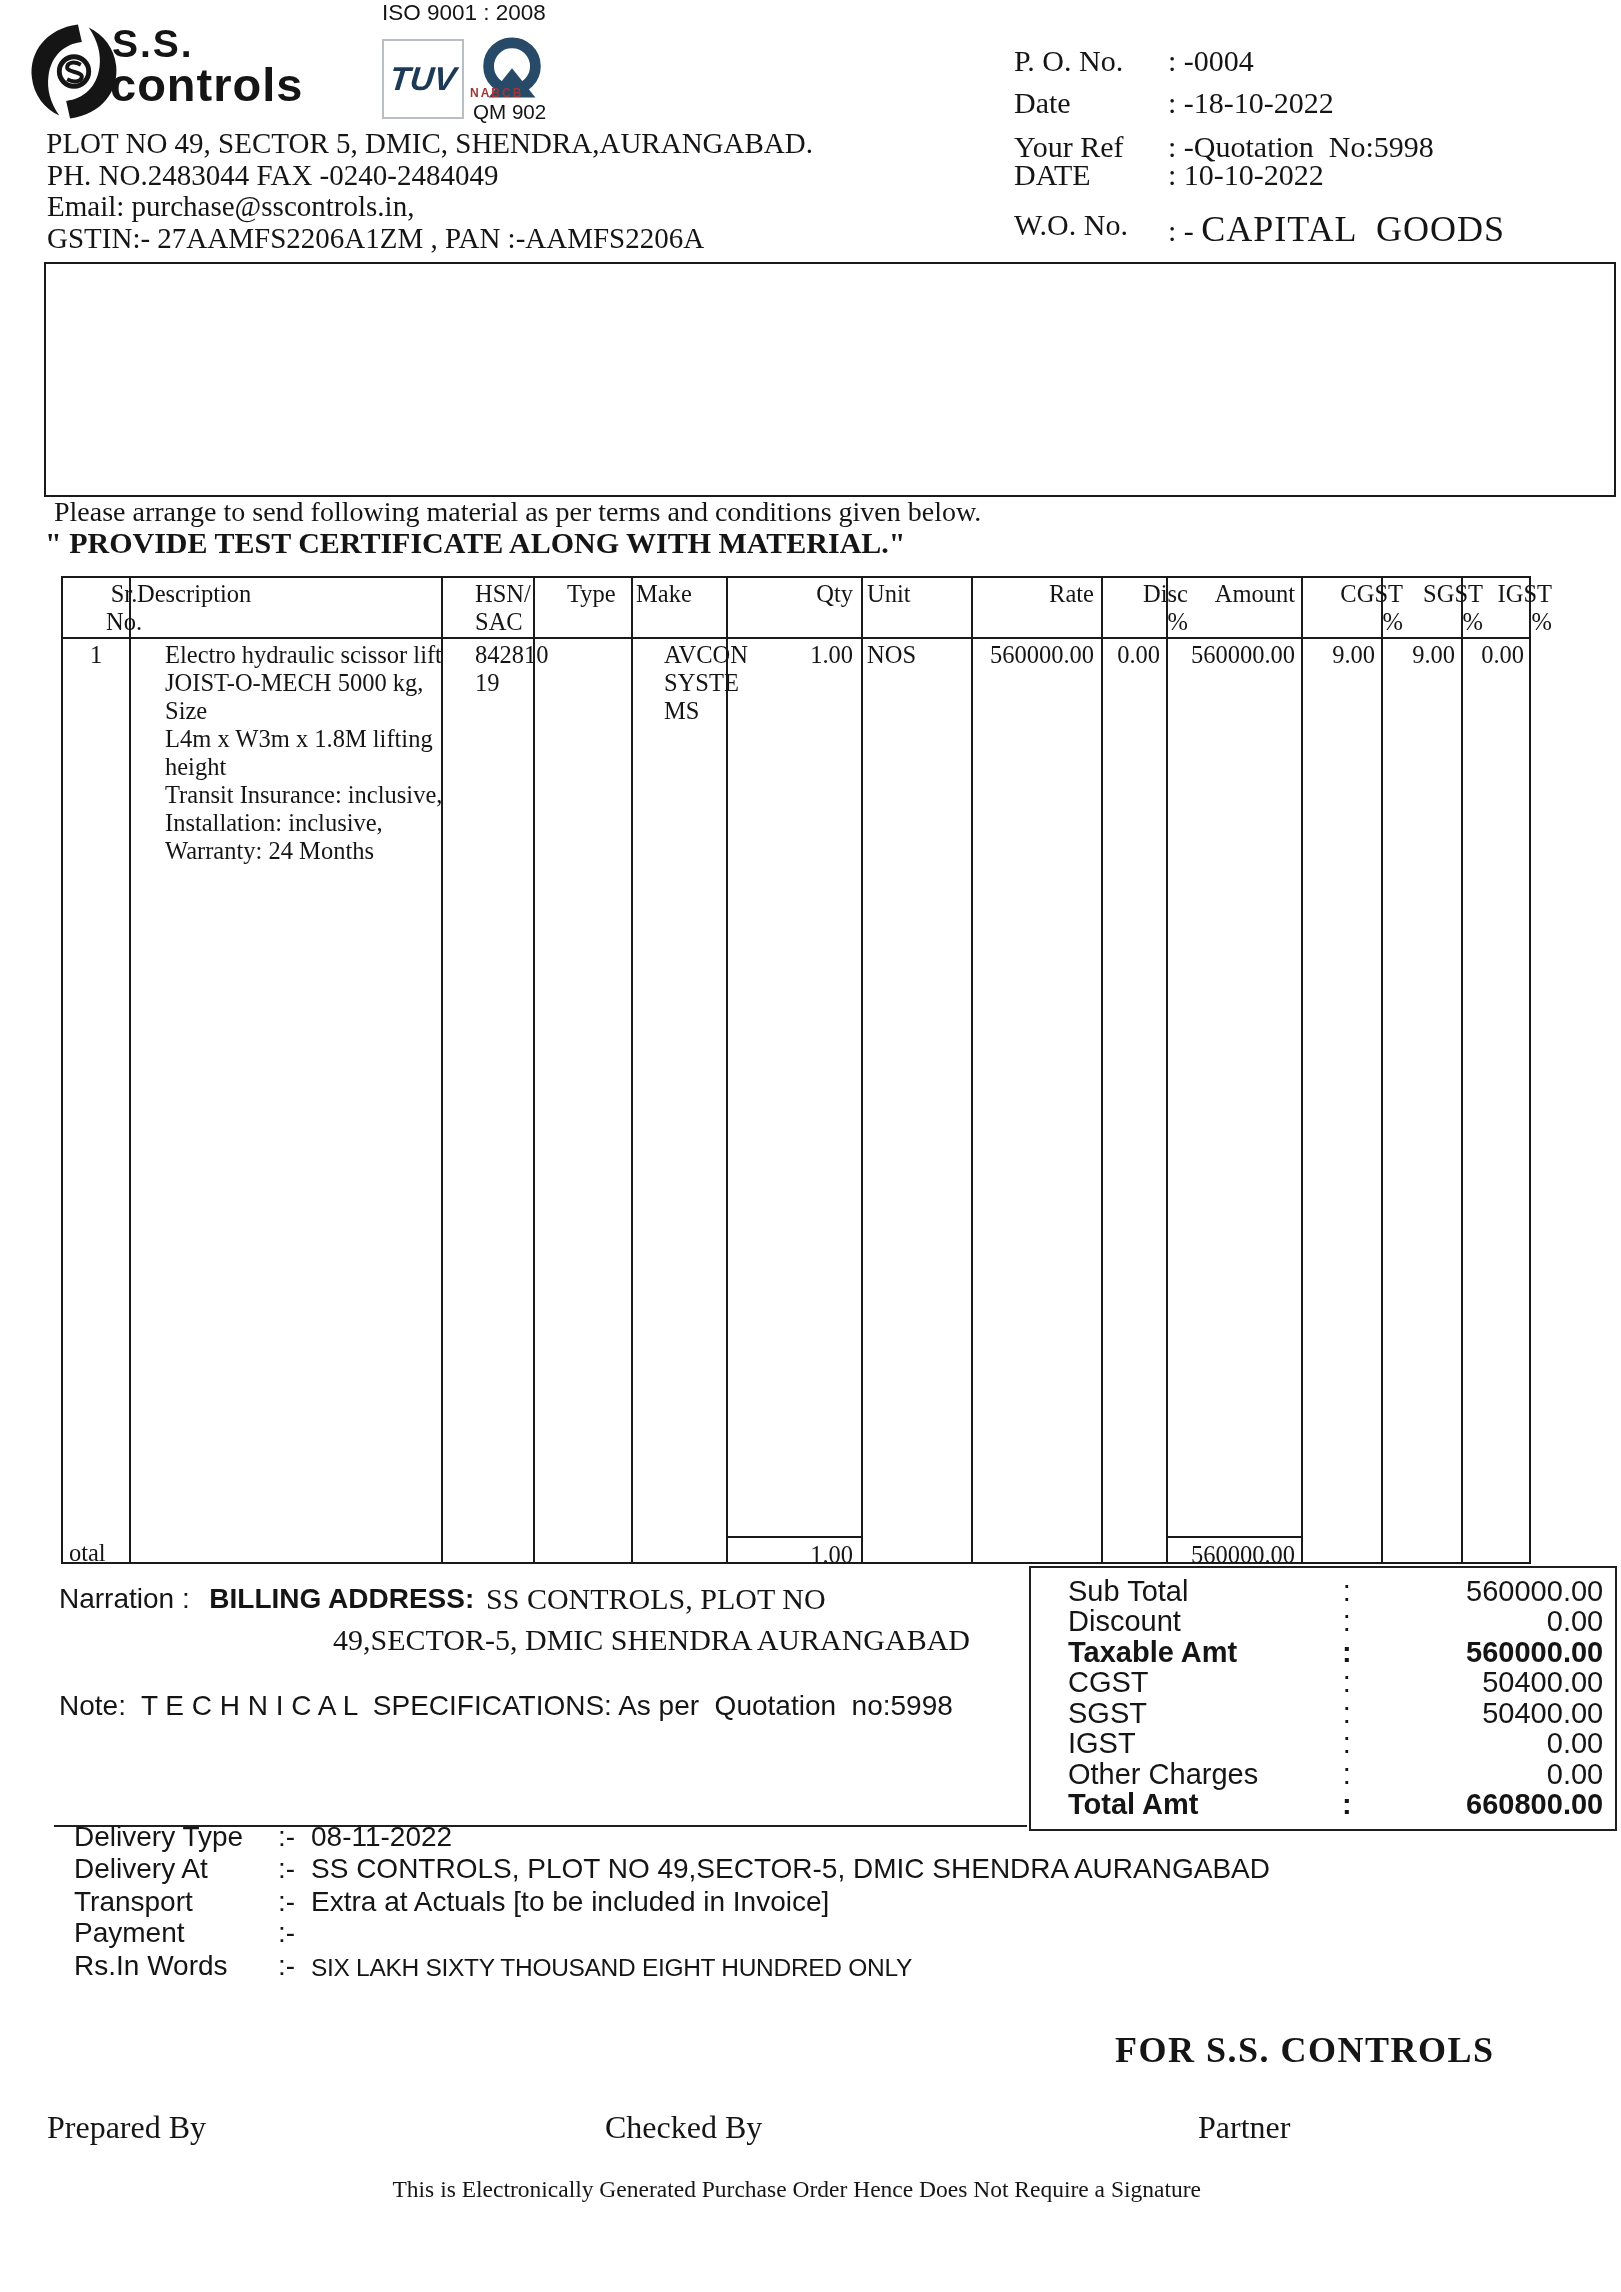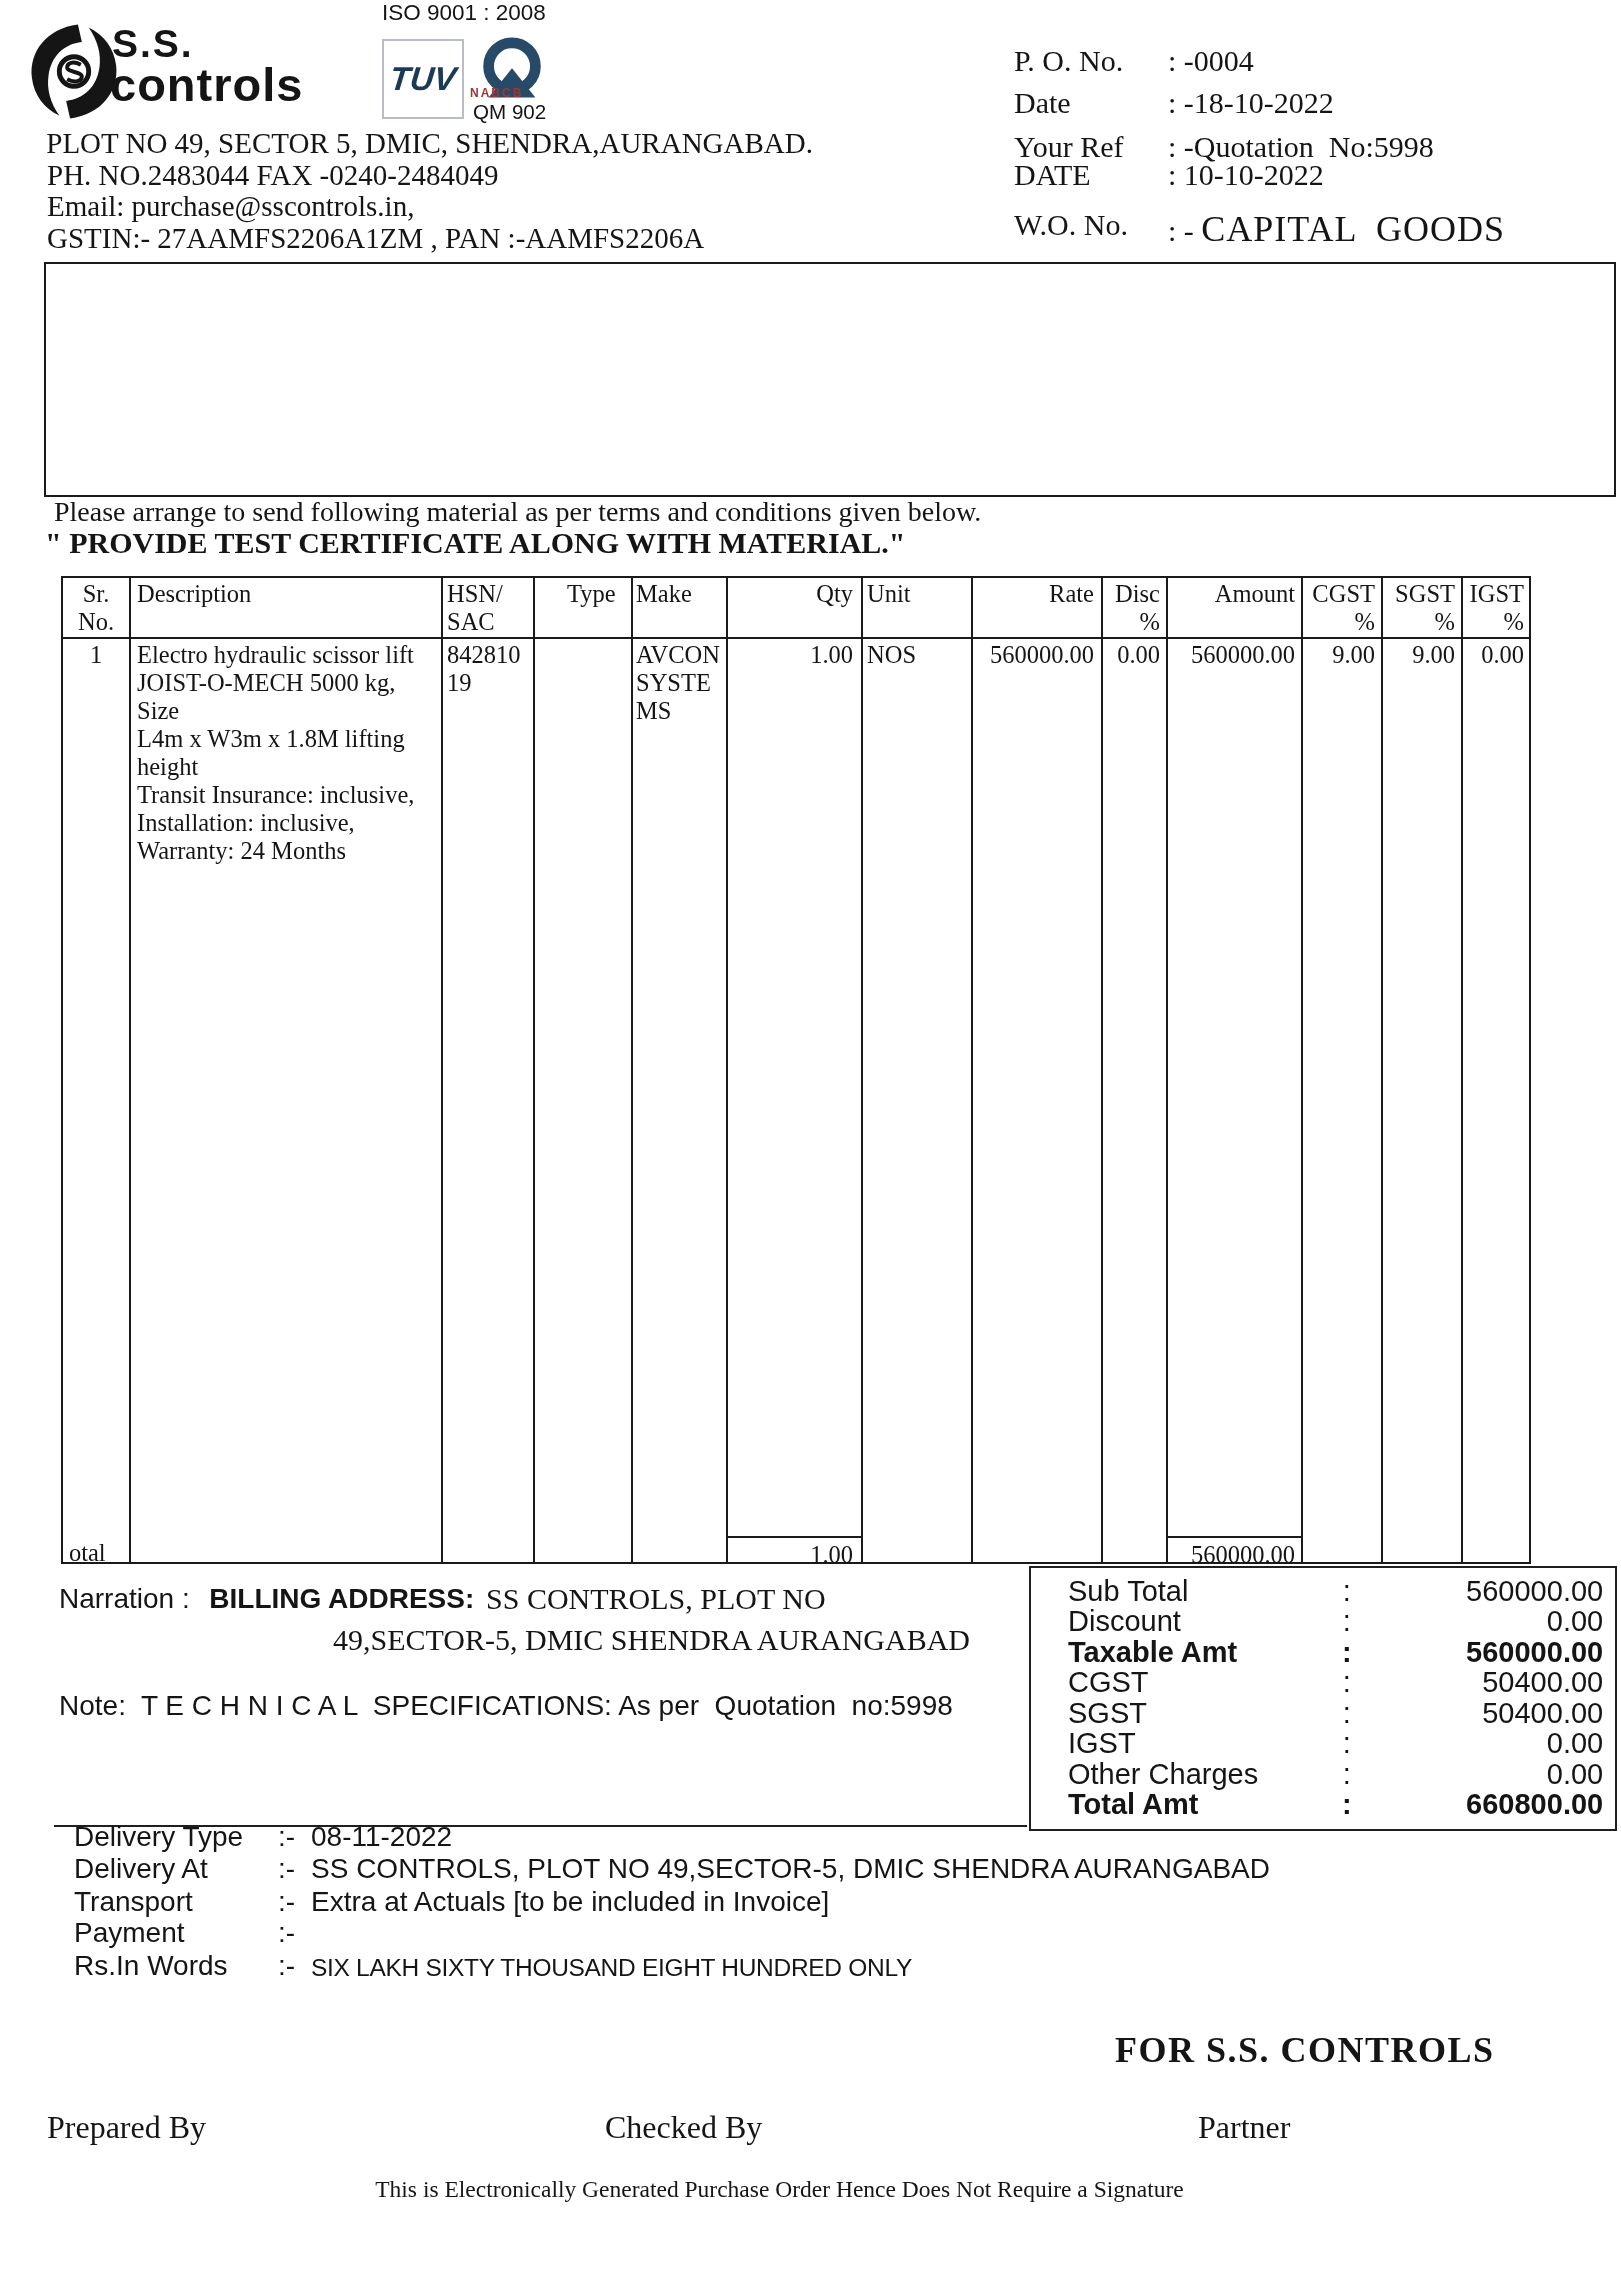--- a/index.html
+++ b/index.html
@@ -1,21 +1,21 @@
 <!DOCTYPE html>
 <html><head>
 <meta charset="utf-8">
 <style>
   html,body{margin:0;padding:0;background:#e8e8e8;}
   .page{position:relative;width:1621px;height:2293px;background:#ffffff;color:#151515;
         font-family:"Liberation Serif", serif;overflow:hidden;}
   .abs{position:absolute;}
   .serif{font-family:"Liberation Serif", serif;}
   .sans{font-family:"Liberation Sans", sans-serif;}
-  .pre{white-space:pre-line;}
+  .pre{white-space:pre-line;padding-left:28px;}
   .prewrap{white-space:pre;}
   .right{text-align:right;}
   .center{text-align:center;}
   .b{font-weight:bold;}
 
   
   .iso-text{left:382px;top:0px;font-size:22.5px;}
   .logo-swirl{left:24.5px;top:19.6px;}
   .logo-ss{left:112px;top:21.6px;font-size:39px;font-weight:900;letter-spacing:2px;}
   .logo-controls{left:110px;top:59px;font-size:47px;font-weight:900;letter-spacing:1px;line-height:51px;}
@@ -66,21 +66,21 @@
   .terms-hr{left:54px;top:1825px;width:973px;height:2px;background:#1f1f1f;}
   .terms-row{left:74px;display:flex;font-family:"Liberation Sans",sans-serif;font-size:28px;}
   .terms-label{width:204px;}
   .terms-sep{width:33px;}
   .terms-row:nth-of-type(2) .terms-value{padding-left:25.5px;}
   .terms-value.small{font-size:24.5px;padding-top:3.9px;letter-spacing:-0.3px;}
 
   
   .for-company{left:1115px;top:2029px;font-size:36px;font-weight:bold;letter-spacing:1.5px;}
   .sig{font-size:32px;top:2109px;}
-  .disclaimer{left:358px;top:2176px;width:843px;text-align:center;font-size:23.5px;}
+  .disclaimer{left:358px;top:2176px;width:843px;text-align:right;font-size:23.5px;}
 </style>
 </head>
 <body>
 
 <div class="page">
 
   <div class="abs sans iso-text">ISO 9001 : 2008</div>
 
   <div class="abs logo-swirl">
     <svg width="98" height="103" viewBox="0 0 100 100">

